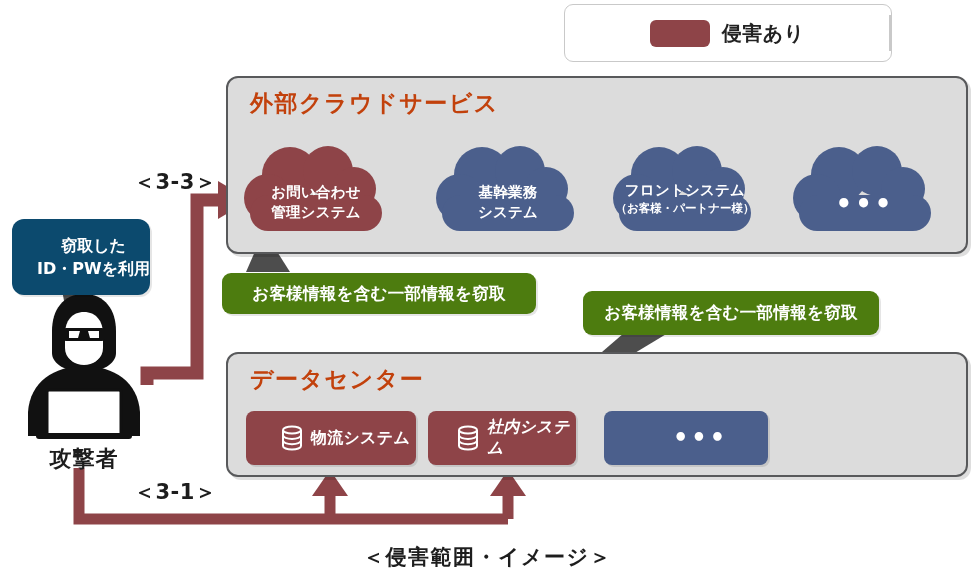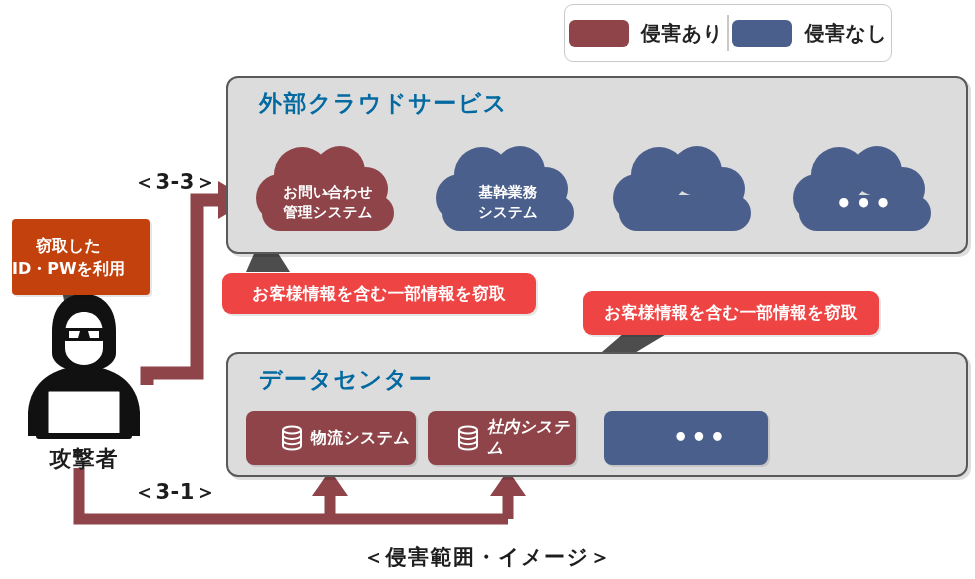--- a/index.html
+++ b/index.html
@@ -75,25 +75,25 @@
     background: #dcdcdc;
     border: 2.4px solid #58595b;
     border-radius: 12px;
     box-shadow: 3px 3px 0 rgba(0,0,0,0.13);
     z-index: 1;
   }
   #cloud-panel { left: 226px; top: 76px; width: 742px; height: 178px; }
   #dc-panel    { left: 226px; top: 352px; width: 742px; height: 125px; padding-left: 40px; }
   .panel-title {
     position: absolute;
-    left: 31px;
+    left: 22px;
     top: 10px;
     font-size: 23px;
     font-weight: 700;
-    color: #0369a1;
+    color: #c2410c;
     letter-spacing: 1.5px;
     white-space: nowrap;
   }
 
   
   .cloud-wrap {
     position: absolute;
     width: 160px;
     height: 100px;
     z-index: 3;
@@ -148,21 +148,21 @@
   .dc-box .dots {
     font-size: 24px;
     letter-spacing: 3px;
     line-height: 1;
   }
 
   
   .callout {
     position: absolute;
     box-sizing: border-box;
-    background: #ef4444;
+    background: #4d7c0f;
     border-radius: 9px;
     color: #ffffff;
     font-size: 16.5px;
     font-weight: 700;
     letter-spacing: 0.3px;
     display: flex;
     align-items: center;
     justify-content: center;
     padding: 0 16px;
     z-index: 5;
@@ -171,30 +171,30 @@
   #callout-cloud { left: 222px; top: 273px; width: 314px; height: 41px; }
   #callout-dc    { left: 583px; top: 291px; width: 296px; height: 44px; }
 
   
   #speech-bubble {
     left: 12px;
     top: 219px;
     width: 138px;
     height: 76px;
     box-sizing: border-box;
-    background: #c2410c;
-    border-radius: 4px;
+    background: #0c4a6e;
+    border-radius: 12px;
     color: #ffffff;
     font-size: 16px;
     font-weight: 700;
     line-height: 1.45;
     text-align: center;
     display: flex;
     align-items: center;
-    justify-content: flex-start;
+    justify-content: flex-end;
     z-index: 5;
     box-shadow: 2px 2px 0 rgba(0,0,0,0.10);
   }
 
   
   #attacker-figure {
     left: 14px;
     top: 290px;
     width: 140px;
     height: 150px;
@@ -264,31 +264,27 @@
 
     <polygon points="624,333 668,333 522,421" fill="#4d4d4d"></polygon>
   </svg>
 
   <div class="abs" id="legend">
     <div class="legend-cell">
       <span class="legend-swatch" style="background:#8e4448"></span>
       <span class="legend-label">侵害あり</span>
     </div>
     <div class="legend-divider"></div>
-    <div class="legend-cell">
-      <span class="legend-swatch" style="background:#4b5f8c"></span>
-      <span class="legend-label">侵害なし</span>
-    </div>
   </div>
 
   <div class="abs panel" id="cloud-panel">
     <div class="panel-title">外部クラウドサービス</div>
   </div>
 
-  <div class="cloud-wrap" style="left:248px; top:143px;">
+  <div class="cloud-wrap" style="left:236px; top:143px;">
     <svg width="160" height="100" viewBox="0 0 160 100" xmlns="http://www.w3.org/2000/svg">
       <g fill="#8e4448">
         <circle cx="54" cy="32" r="28"></circle>
         <circle cx="92" cy="28" r="25"></circle>
         <circle cx="118" cy="46" r="22"></circle>
         <circle cx="32" cy="55" r="24"></circle>
         <rect x="14" y="52" width="132" height="36" rx="18"></rect>
       </g>
     </svg>
     <div class="cloud-text">
@@ -316,20 +312,24 @@
   <div class="cloud-wrap" style="left:605px; top:143px;">
     <svg width="160" height="100" viewBox="0 0 160 100" xmlns="http://www.w3.org/2000/svg">
       <g fill="#4b5f8c">
         <circle cx="54" cy="32" r="28"></circle>
         <circle cx="92" cy="28" r="25"></circle>
         <circle cx="118" cy="46" r="22"></circle>
         <circle cx="32" cy="55" r="24"></circle>
         <rect x="14" y="52" width="132" height="36" rx="18"></rect>
       </g>
     </svg>
+    <div class="cloud-text" style="top:38px;">
+      <span>フロントシステム</span>
+      <span class="sub">（お客様・パートナー様）</span>
+    </div>
   </div>
 
   <div class="cloud-wrap" style="left:785px; top:143px;">
     <svg width="160" height="100" viewBox="0 0 160 100" xmlns="http://www.w3.org/2000/svg">
       <g fill="#4b5f8c">
         <circle cx="54" cy="32" r="28"></circle>
         <circle cx="92" cy="28" r="25"></circle>
         <circle cx="118" cy="46" r="22"></circle>
         <circle cx="32" cy="55" r="24"></circle>
         <rect x="14" y="52" width="132" height="36" rx="18"></rect>

